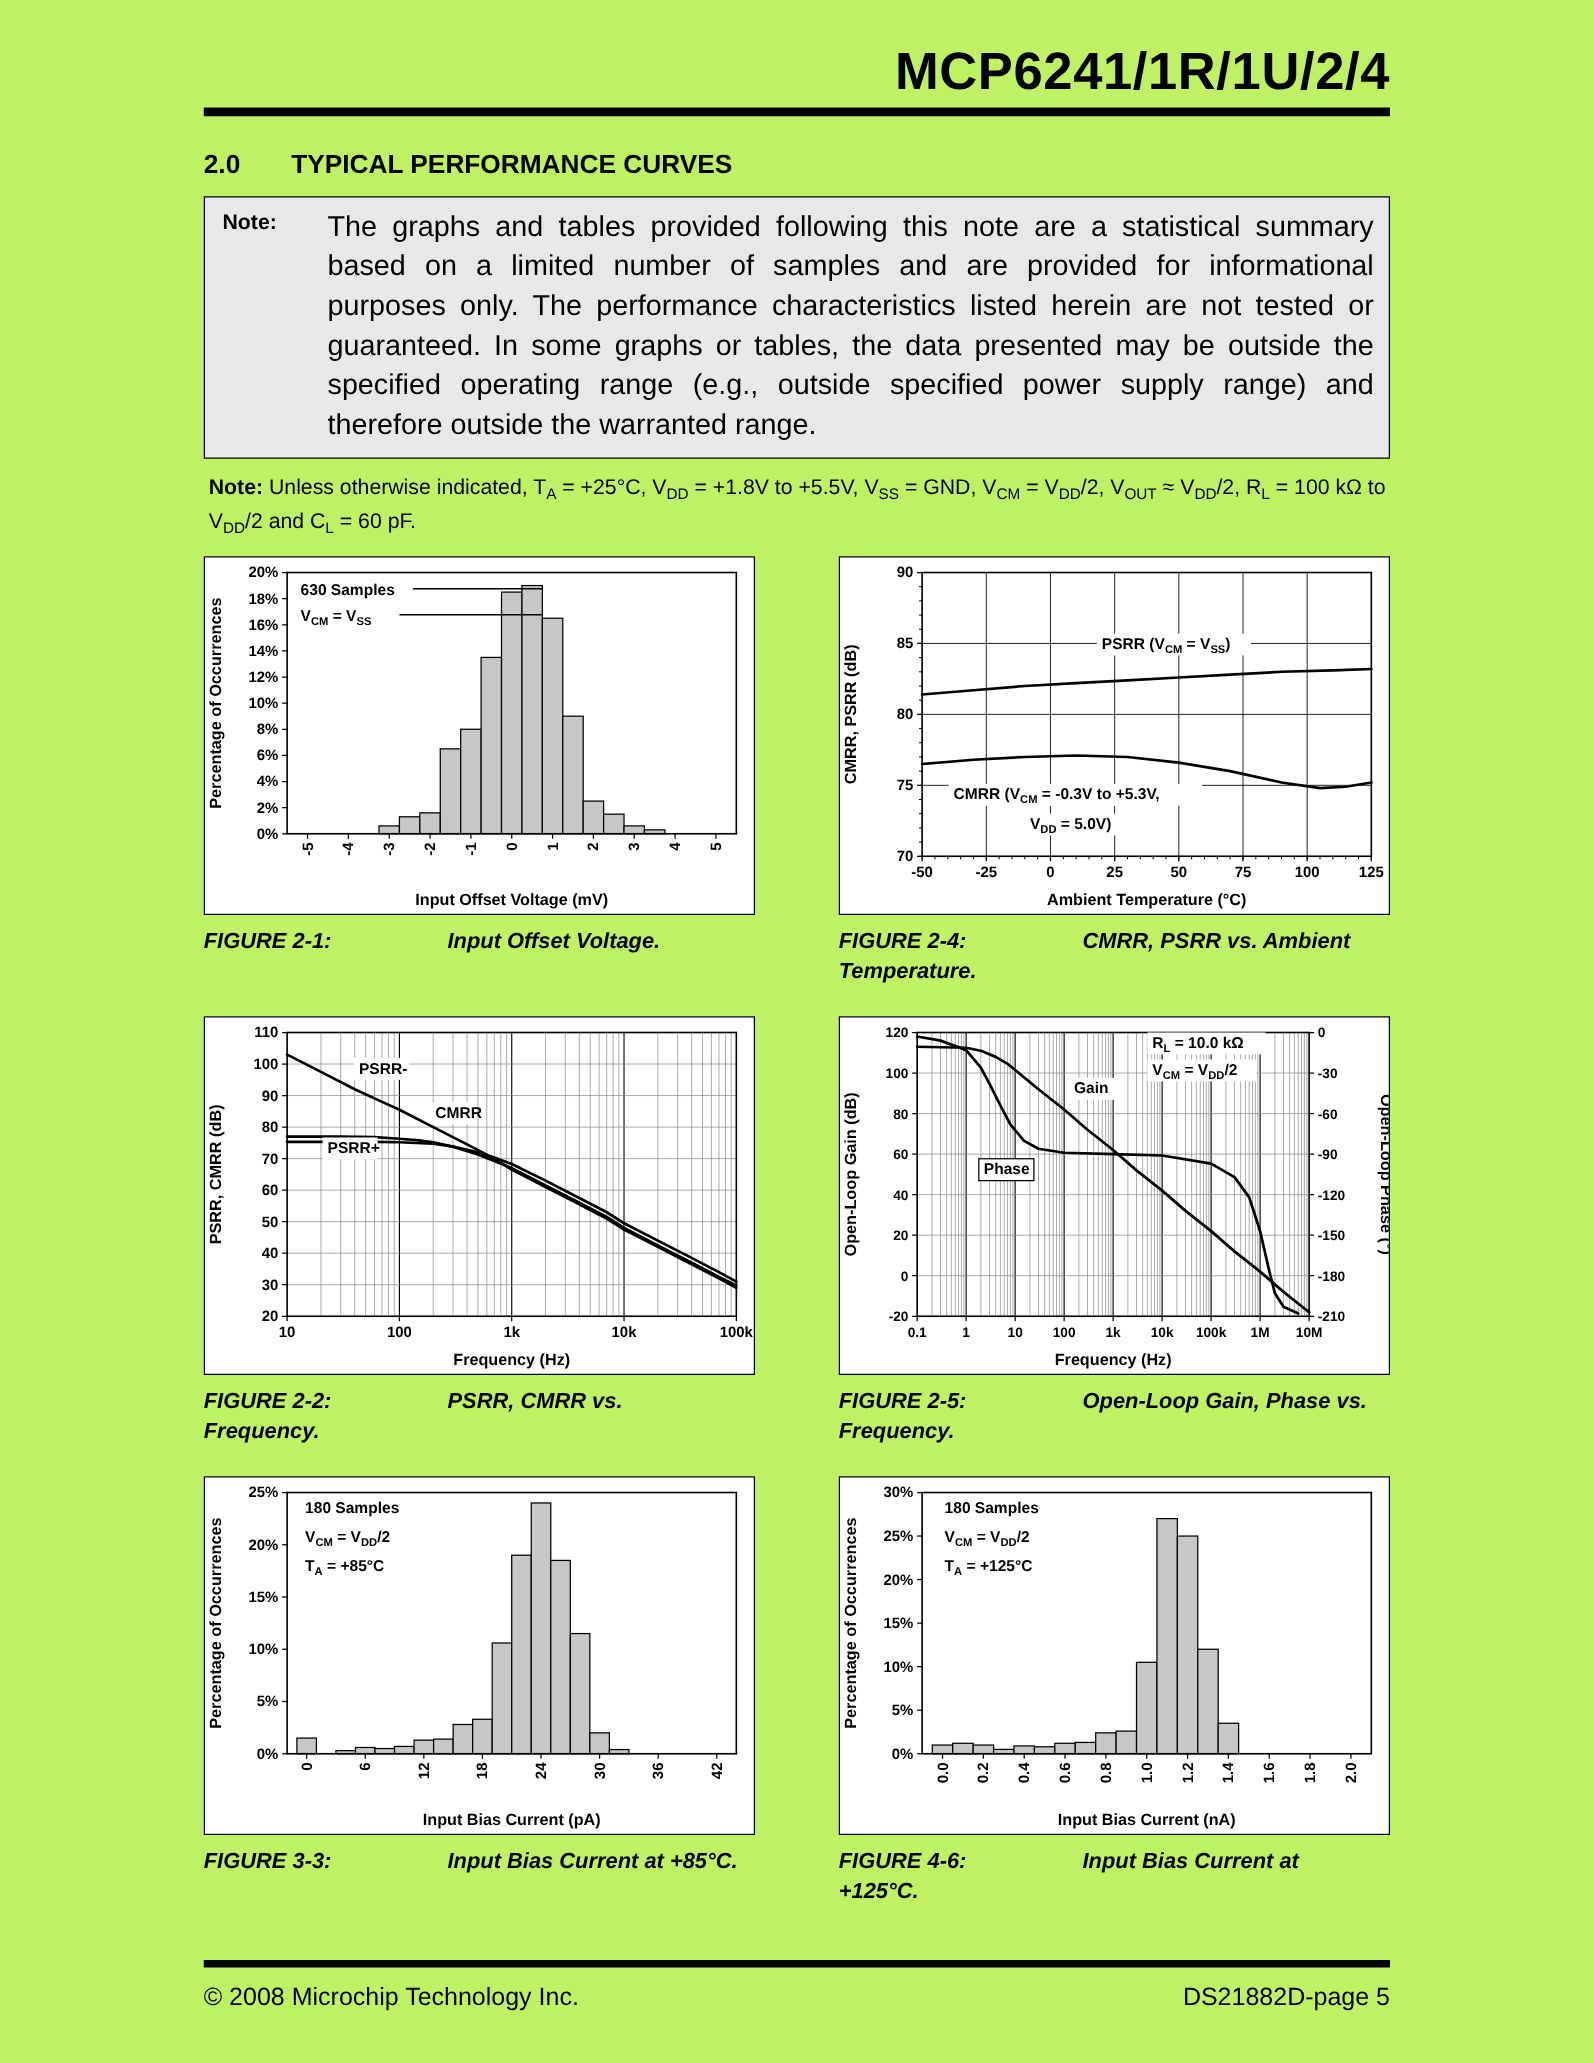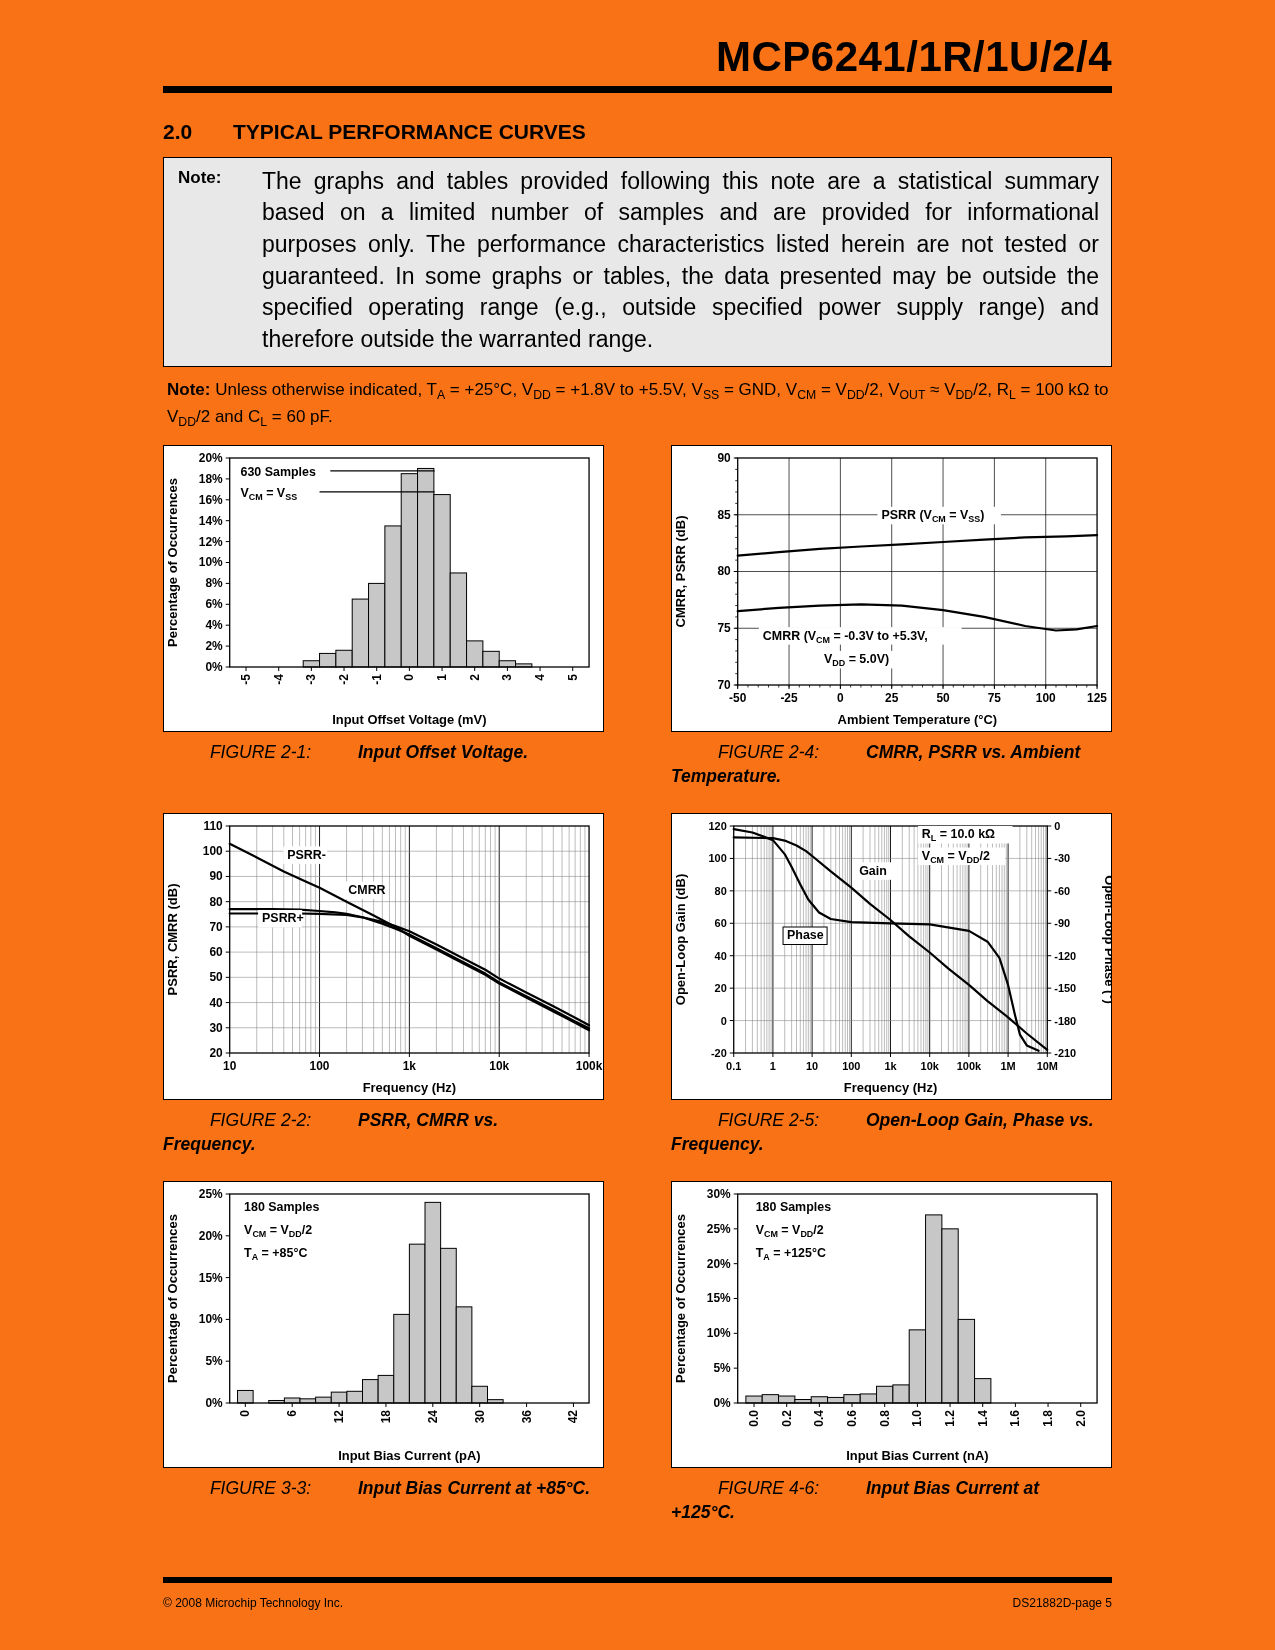--- a/index.html
+++ b/index.html
@@ -1,41 +1,41 @@
 <!DOCTYPE html>
 <html><head>
 <meta charset="utf-8">
 <style>
   html,body{margin:0;padding:0;background:#888;}
   .page{
-    position:relative;width:1275px;height:1650px;background:#f97316;margin:0 auto;
+    position:relative;width:1275px;height:1650px;background:#bef264;margin:0 auto;
     box-sizing:border-box;padding:34px 163px 0 163px;
     font-family:"Liberation Sans",sans-serif;color:#000;overflow:hidden;
   }
   h1.title{margin:0;font-size:42px;font-weight:bold;text-align:right;line-height:1.08;letter-spacing:.5px;}
   .rule-thick{height:7px;background:#000;margin-top:7px;}
   .section-heading{display:flex;margin:26px 0 0 0;font-size:21px;font-weight:bold;line-height:1.2;}
   .sec-num{width:70px;flex:none;}
   .note-box{display:flex;margin-top:12px;border:1px solid #000;background:#e8e8e8;padding:8px 12px 10px 14px;box-sizing:border-box;}
   .note-label{font-weight:bold;width:84px;flex:none;font-size:17px;line-height:1.38;}
   .note-text{margin:0;font-size:23px;line-height:1.38;text-align:justify;}
   .conditions{margin:11px 0 0 4px;font-size:17px;line-height:1.42;}
   .note-inline{font-weight:bold;}
   sub{font-size:72%;}
   .figures-grid{display:grid;grid-template-columns:441px 441px;column-gap:67px;row-gap:22px;margin-top:14px;}
   figure.figure{margin:0;}
   .chart-box{width:441px;height:287px;border:1px solid #000;box-sizing:border-box;background:#fff;}
   svg.chart{width:100%;height:100%;display:block;}
   svg text{font-family:"Liberation Sans",sans-serif;fill:#000;}
   .caption{margin-top:9px;width:460px;font-size:17.5px;font-style:italic;line-height:1.32;min-height:50px;}
-  .cap-label{display:inline-block;width:195px;font-weight:normal;text-align:center;}
+  .cap-label{display:inline-block;width:195px;font-weight:bold;}
   .cap-text{white-space:pre-line;font-weight:bold;}
   .footer{position:absolute;left:163px;right:163px;bottom:40px;}
   .footer-rule{height:6px;background:#000;}
-  .footer-row{display:flex;justify-content:space-between;margin-top:13px;font-size:12px;}
+  .footer-row{display:flex;justify-content:space-between;margin-top:13px;font-size:20px;}
 </style>
 </head>
 <body>
 
 <div class="page">
 
   <header>
     <h1 class="title">MCP6241/1R/1U/2/4</h1>
     <div class="rule-thick"></div>
   </header>

